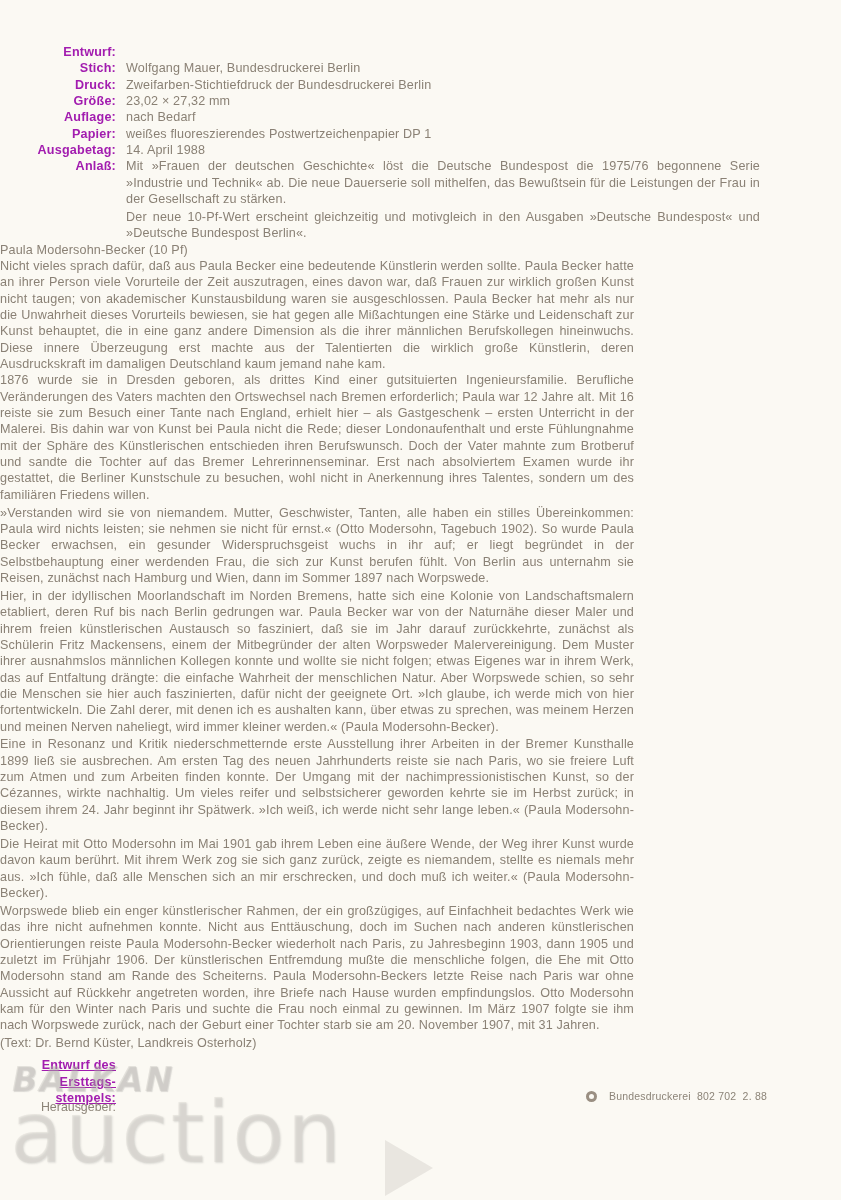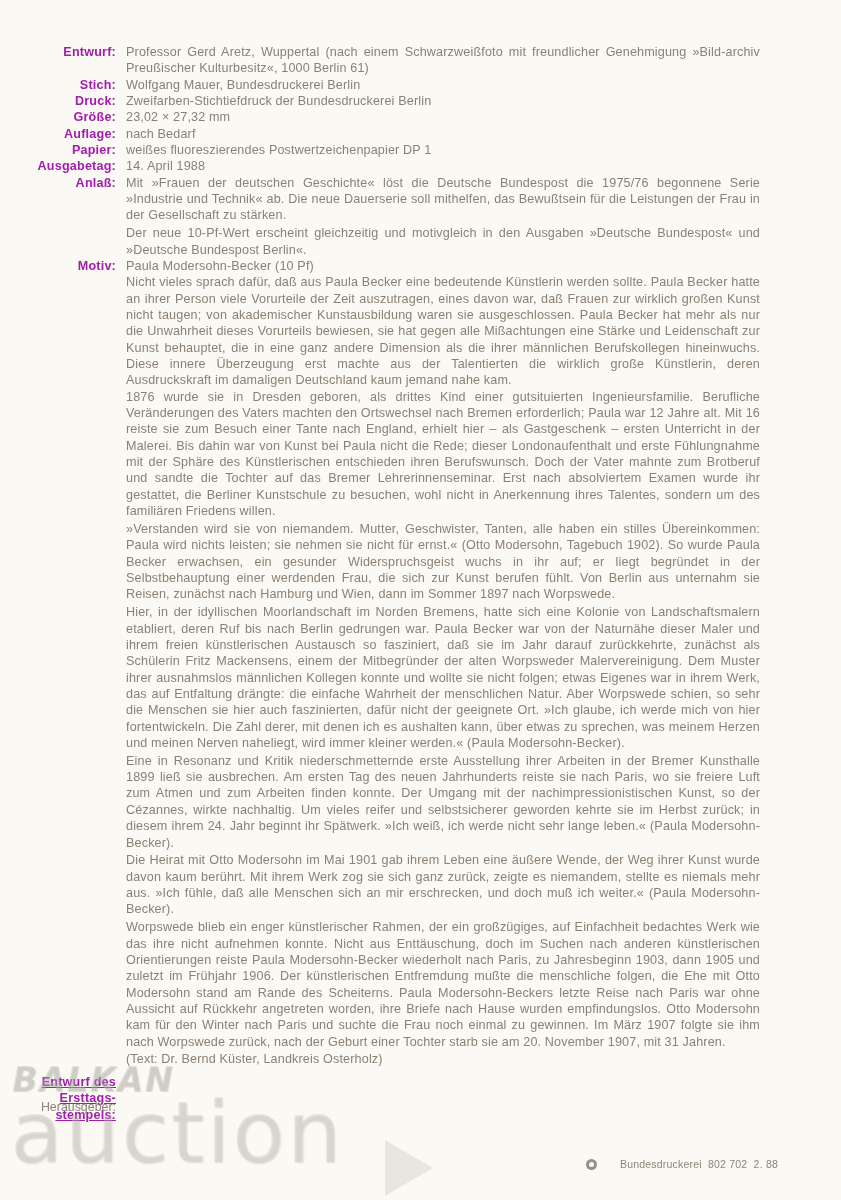--- a/index.html
+++ b/index.html
@@ -19,22 +19,22 @@
   }
   .val { width: 634px; flex: 0 0 634px; letter-spacing: 0.15px; }
   .val p { margin: 0; text-align: justify; text-align-last: left; }
   .val p + p { margin-top: 1.5px; }
   .lbl-multi { display: flex; flex-direction: column; text-decoration: underline; }
   .footer { position: absolute; left: 0; top: 1100px; width: 841px; }
   .frow { display: flex; font-size: 12.4px; line-height: 14.7px; color: #8c8478; flex-direction: column; }
   .flbl { width: 126px; flex: 0 0 126px; text-align: right; padding-right: 10px; box-sizing: border-box; }
   .fval { flex: 1; }
   .imprint {
-    position: absolute; left: 586px; top: 1158px; font-size: 10.5px;
-    color: #8c8478; display: flex; align-items: center; gap: 23px; letter-spacing: 0.2px;
+    position: absolute; left: 586px; top: 1090px; font-size: 10.5px;
+    color: #8c8478; display: flex; align-items: center; gap: 12px; letter-spacing: 0.2px;
   }
   .logo {
     width: 11px; height: 11px; border-radius: 50%; background: #9a8f82;
     display: inline-block; position: relative;
   }
   .logo::after {
     content: ""; position: absolute; left: 3px; top: 3px; width: 5px; height: 5px;
     border-radius: 50%; background: #fbf9f3;
   }
   .watermark {
@@ -60,23 +60,20 @@
     border-left: 48px solid rgba(200,196,190,0.35);
   }
 </style>
 </head>
 <body>
 
 <div class="sheet">
 
   <div class="row">
     <div class="lbl">Entwurf:</div>
-    <div class="val">
-      <p>Professor Gerd Aretz, Wuppertal (nach einem Schwarzweißfoto mit freundlicher Genehmigung »Bild-archiv Preußischer Kulturbesitz«, 1000 Berlin 61)</p>
-    </div>
   </div>
 
   <div class="row">
     <div class="lbl">Stich:</div>
     <div class="val">
       <p>Wolfgang Mauer, Bundesdruckerei Berlin</p>
     </div>
   </div>
 
   <div class="row">
@@ -116,21 +113,20 @@
 
   <div class="row">
     <div class="lbl">Anlaß:</div>
     <div class="val">
       <p>Mit »Frauen der deutschen Geschichte« löst die Deutsche Bundespost die 1975/76 begonnene Serie »Industrie und Technik« ab. Die neue Dauerserie soll mithelfen, das Bewußtsein für die Leistungen der Frau in der Gesellschaft zu stärken.</p>
       <p>Der neue 10-Pf-Wert erscheint gleichzeitig und motivgleich in den Ausgaben »Deutsche Bundespost« und »Deutsche Bundespost Berlin«.</p>
     </div>
   </div>
 
   <div class="row">
-    <div class="lbl">Motiv:</div>
     <div class="val">
       <p>Paula Modersohn-Becker (10 Pf)</p>
       <p style="margin-top:0">Nicht vieles sprach dafür, daß aus Paula Becker eine bedeutende Künstlerin werden sollte. Paula Becker hatte an ihrer Person viele Vorurteile der Zeit auszutragen, eines davon war, daß Frauen zur wirklich großen Kunst nicht taugen; von akademischer Kunstausbildung waren sie ausgeschlossen. Paula Becker hat mehr als nur die Unwahrheit dieses Vorurteils bewiesen, sie hat gegen alle Mißachtungen eine Stärke und Leidenschaft zur Kunst behauptet, die in eine ganz andere Dimension als die ihrer männlichen Berufskollegen hineinwuchs. Diese innere Überzeugung erst machte aus der Talentierten die wirklich große Künstlerin, deren Ausdruckskraft im damaligen Deutschland kaum jemand nahe kam.</p>
       <p style="margin-top:0">1876 wurde sie in Dresden geboren, als drittes Kind einer gutsituierten Ingenieursfamilie. Berufliche Veränderungen des Vaters machten den Ortswechsel nach Bremen erforderlich; Paula war 12 Jahre alt. Mit 16 reiste sie zum Besuch einer Tante nach England, erhielt hier – als Gastgeschenk – ersten Unterricht in der Malerei. Bis dahin war von Kunst bei Paula nicht die Rede; dieser Londonaufenthalt und erste Fühlungnahme mit der Sphäre des Künstlerischen entschieden ihren Berufswunsch. Doch der Vater mahnte zum Brotberuf und sandte die Tochter auf das Bremer Lehrerinnenseminar. Erst nach absolviertem Examen wurde ihr gestattet, die Berliner Kunstschule zu besuchen, wohl nicht in Anerkennung ihres Talentes, sondern um des familiären Friedens willen.</p>
       <p>»Verstanden wird sie von niemandem. Mutter, Geschwister, Tanten, alle haben ein stilles Übereinkommen: Paula wird nichts leisten; sie nehmen sie nicht für ernst.« (Otto Modersohn, Tagebuch 1902). So wurde Paula Becker erwachsen, ein gesunder Widerspruchsgeist wuchs in ihr auf; er liegt begründet in der Selbstbehauptung einer werdenden Frau, die sich zur Kunst berufen fühlt. Von Berlin aus unternahm sie Reisen, zunächst nach Hamburg und Wien, dann im Sommer 1897 nach Worpswede.</p>
       <p>Hier, in der idyllischen Moorlandschaft im Norden Bremens, hatte sich eine Kolonie von Landschaftsmalern etabliert, deren Ruf bis nach Berlin gedrungen war. Paula Becker war von der Naturnähe dieser Maler und ihrem freien künstlerischen Austausch so fasziniert, daß sie im Jahr darauf zurückkehrte, zunächst als Schülerin Fritz Mackensens, einem der Mitbegründer der alten Worpsweder Malervereinigung. Dem Muster ihrer ausnahmslos männlichen Kollegen konnte und wollte sie nicht folgen; etwas Eigenes war in ihrem Werk, das auf Entfaltung drängte: die einfache Wahrheit der menschlichen Natur. Aber Worpswede schien, so sehr die Menschen sie hier auch faszinierten, dafür nicht der geeignete Ort. »Ich glaube, ich werde mich von hier fortentwickeln. Die Zahl derer, mit denen ich es aushalten kann, über etwas zu sprechen, was meinem Herzen und meinen Nerven naheliegt, wird immer kleiner werden.« (Paula Modersohn-Becker).</p>
       <p>Eine in Resonanz und Kritik niederschmetternde erste Ausstellung ihrer Arbeiten in der Bremer Kunsthalle 1899 ließ sie ausbrechen. Am ersten Tag des neuen Jahrhunderts reiste sie nach Paris, wo sie freiere Luft zum Atmen und zum Arbeiten finden konnte. Der Umgang mit der nachimpressionistischen Kunst, so der Cézannes, wirkte nachhaltig. Um vieles reifer und selbstsicherer geworden kehrte sie im Herbst zurück; in diesem ihrem 24. Jahr beginnt ihr Spätwerk. »Ich weiß, ich werde nicht sehr lange leben.« (Paula Modersohn-Becker).</p>
       <p>Die Heirat mit Otto Modersohn im Mai 1901 gab ihrem Leben eine äußere Wende, der Weg ihrer Kunst wurde davon kaum berührt. Mit ihrem Werk zog sie sich ganz zurück, zeigte es niemandem, stellte es niemals mehr aus. »Ich fühle, daß alle Menschen sich an mir erschrecken, und doch muß ich weiter.« (Paula Modersohn-Becker).</p>
       <p>Worpswede blieb ein enger künstlerischer Rahmen, der ein großzügiges, auf Einfachheit bedachtes Werk wie das ihre nicht aufnehmen konnte. Nicht aus Enttäuschung, doch im Suchen nach anderen künstlerischen Orientierungen reiste Paula Modersohn-Becker wiederholt nach Paris, zu Jahresbeginn 1903, dann 1905 und zuletzt im Frühjahr 1906. Der künstlerischen Entfremdung mußte die menschliche folgen, die Ehe mit Otto Modersohn stand am Rande des Scheiterns. Paula Modersohn-Beckers letzte Reise nach Paris war ohne Aussicht auf Rückkehr angetreten worden, ihre Briefe nach Hause wurden empfindungslos. Otto Modersohn kam für den Winter nach Paris und suchte die Frau noch einmal zu gewinnen. Im März 1907 folgte sie ihm nach Worpswede zurück, nach der Geburt einer Tochter starb sie am 20. November 1907, mit 31 Jahren.</p>
       <p>(Text: Dr. Bernd Küster, Landkreis Osterholz)</p>

